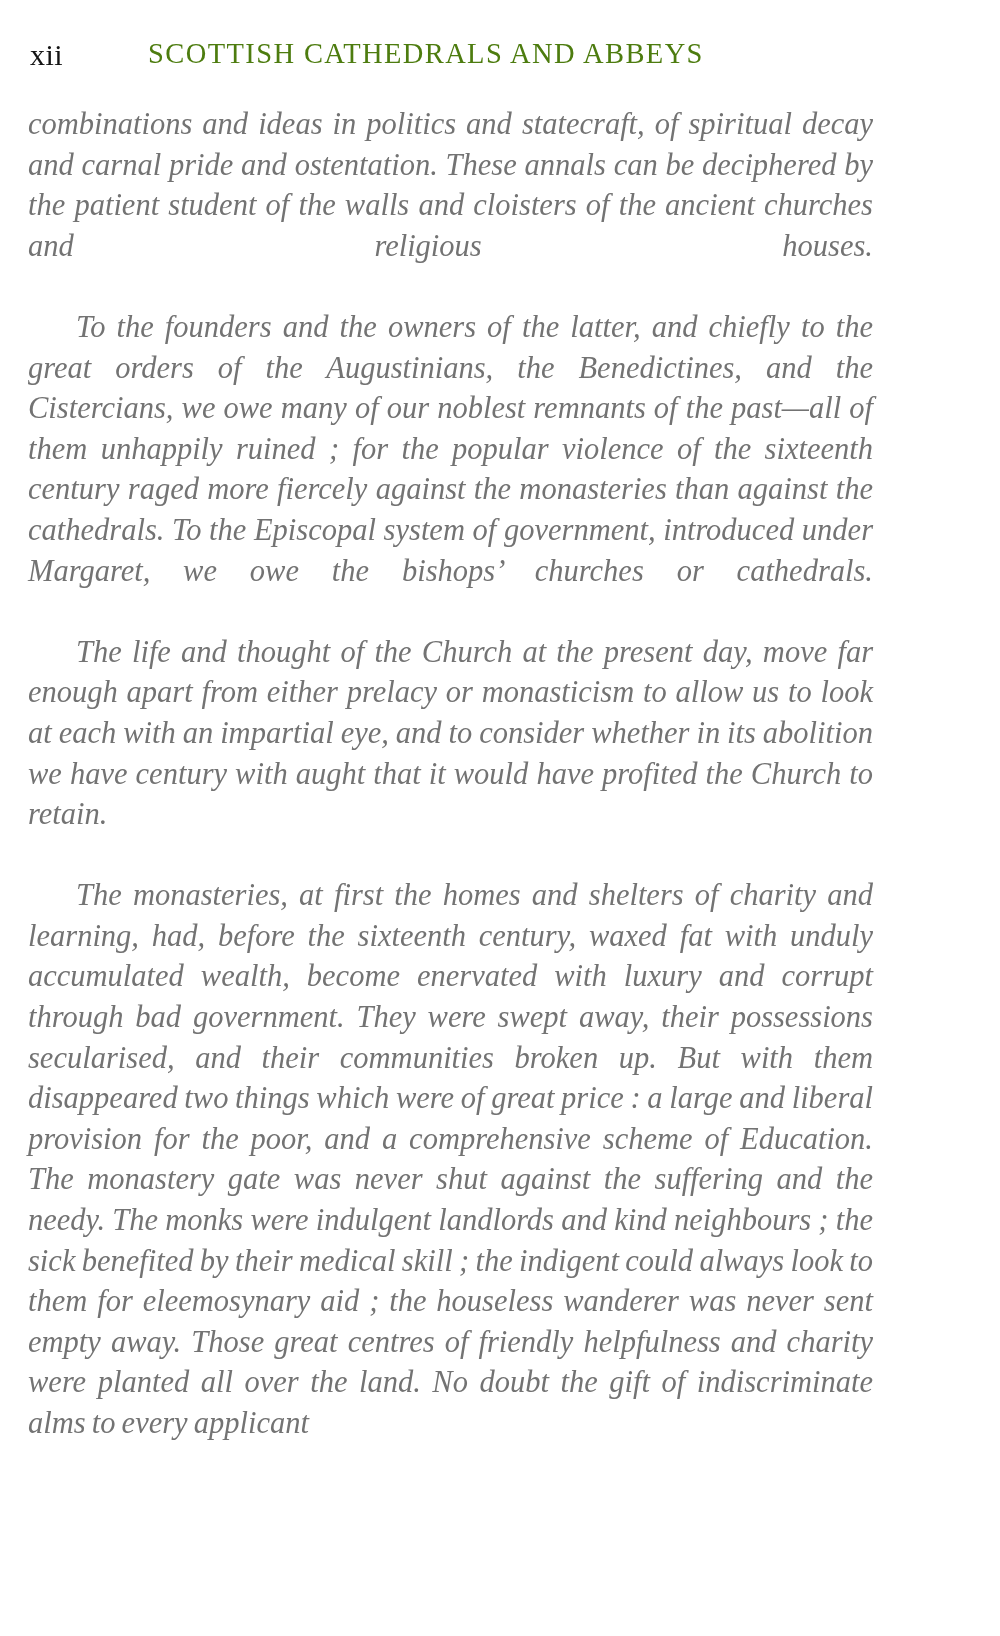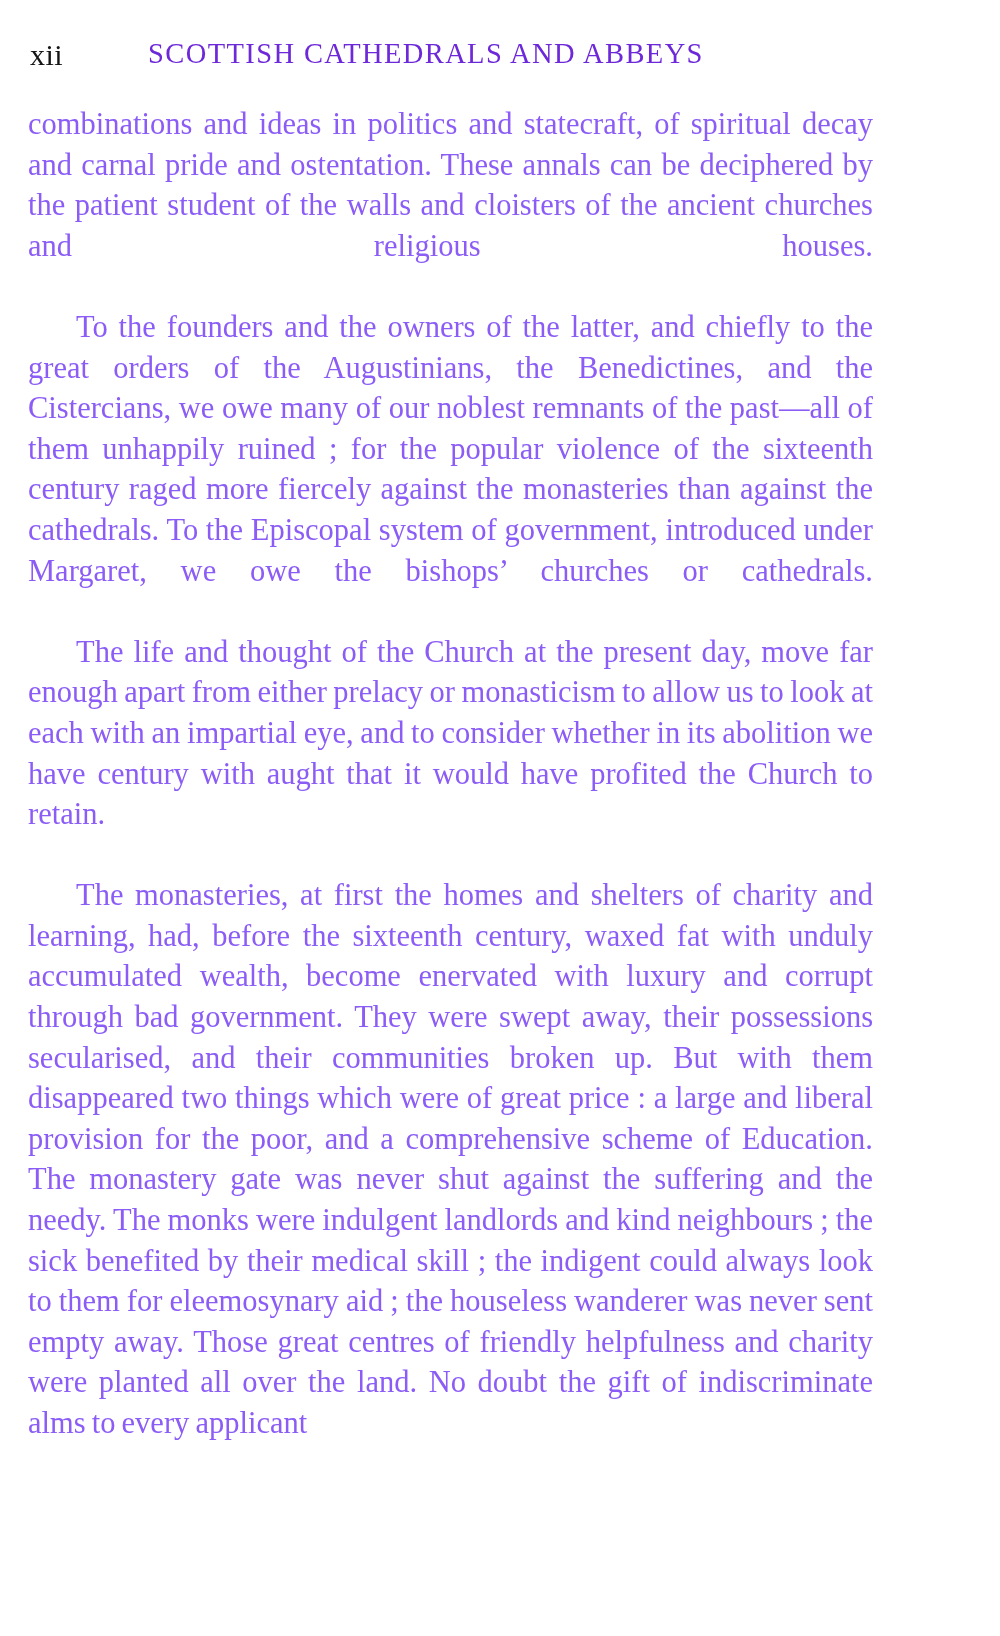--- a/index.html
+++ b/index.html
@@ -39,37 +39,38 @@
     color: #141414;
   }
   .head-title {
     position: absolute;
     left: 148px;
     top: 0;
     font-size: 28.5px;
     letter-spacing: 1.4px;
     font-variant: small-caps;
     text-transform: uppercase;
-    color: #6d28d9;
+    color: #4d7c0f;
     white-space: nowrap;
   }
   .body-text {
     position: absolute;
     top: 104px;
     left: 28px;
     width: 845px;
   }
   p {
     margin: 0;
     font-size: 30.5px;
     line-height: 40.6px;
     text-align: justify;
     text-justify: inter-word;
-    color: #8b5cf6;
+    color: #737373;
     hyphens: manual;
+    font-style: italic;
   }
   p.indent {
     text-indent: 48px;
   }
   
   p::after {
     content: "";
     display: inline-block;
     width: 100%;
   }

